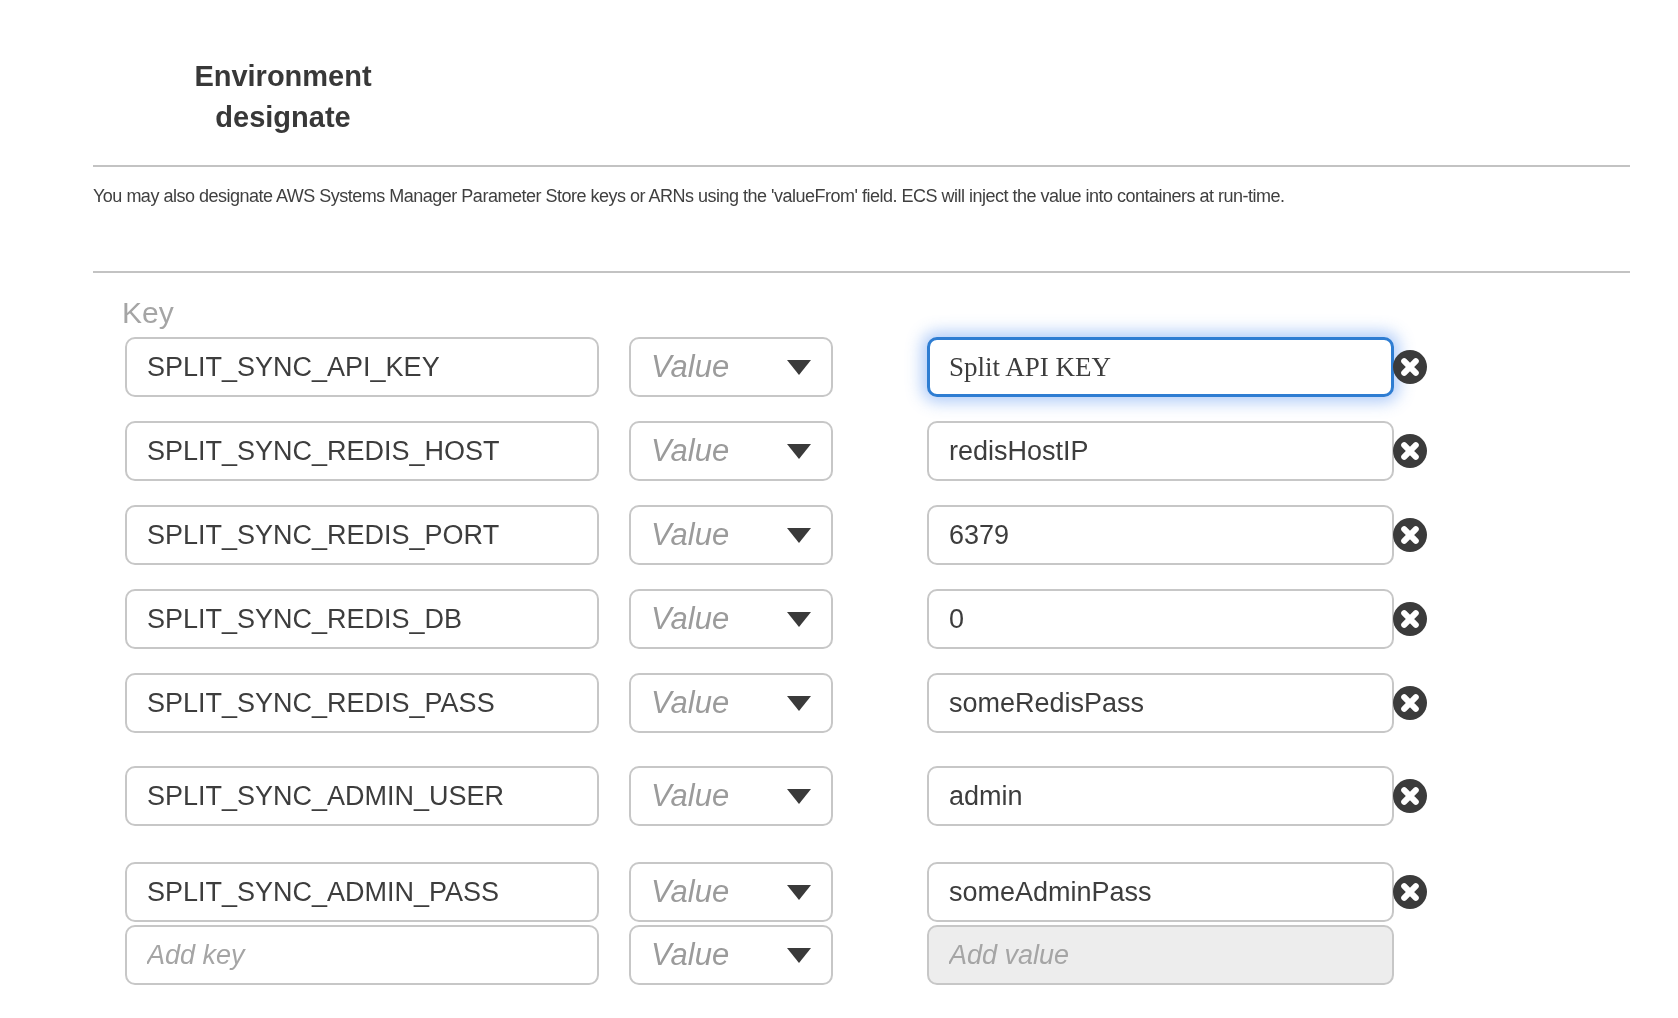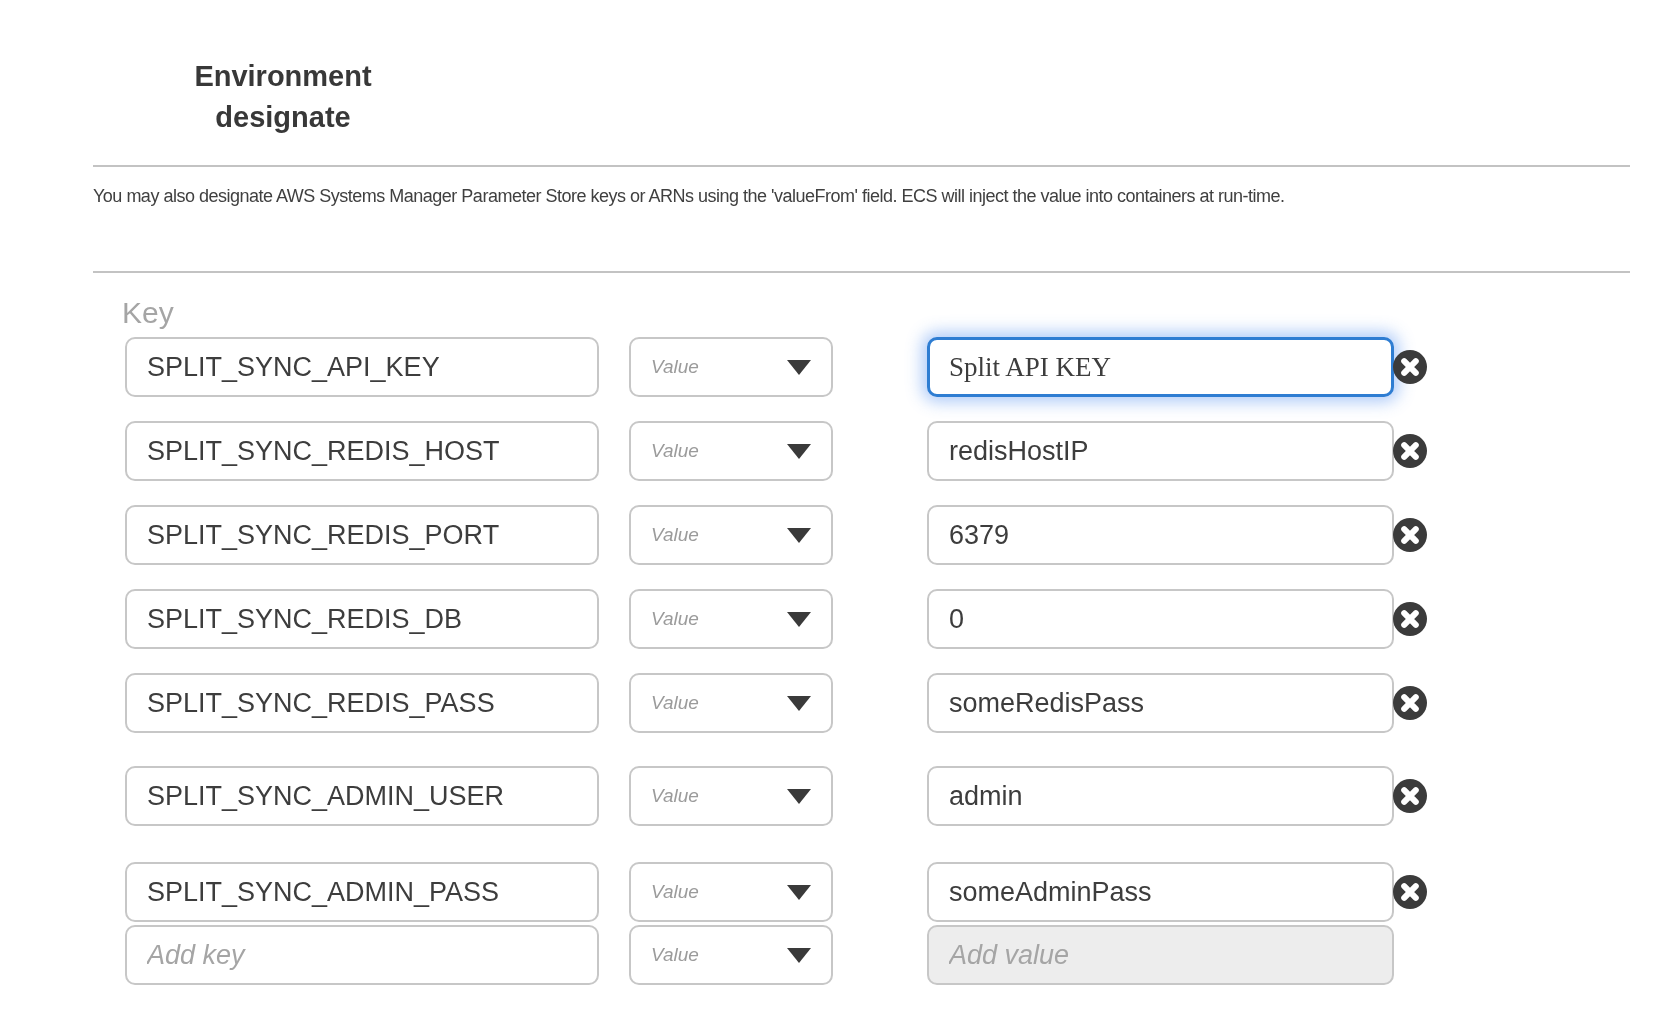--- a/index.html
+++ b/index.html
@@ -41,21 +41,21 @@
     font-family:Liberation Serif, serif;
   }
   .val-col.disabled{background:#ededed;}
   .type-select{
     position:absolute;left:629px;top:0;width:204px;height:60px;box-sizing:border-box;
     border:2px solid #c7c7c7;border-radius:10px;background:#ffffff;
     display:flex;align-items:center;justify-content:space-between;
     padding:0 20px;cursor:pointer;
   }
   .type-select .type-label{
-    font-size:19px;font-style:italic;color:#9b9b9b;
+    font-size:31px;font-style:italic;color:#9b9b9b;
   }
   .caret{
     width:0;height:0;
     border-left:12px solid transparent;border-right:12px solid transparent;
     border-top:15px solid #3a3a3a;
   }
   .remove-btn{
     position:absolute;left:1392px;top:12px;width:36px;height:36px;
     padding:0;margin:0;border:none;background:none;cursor:pointer;line-height:0;
   }

